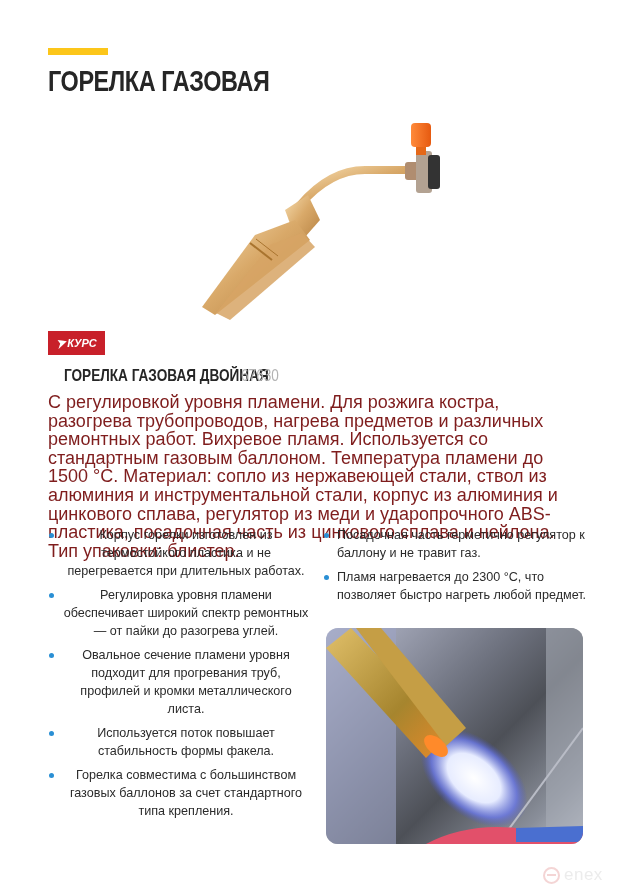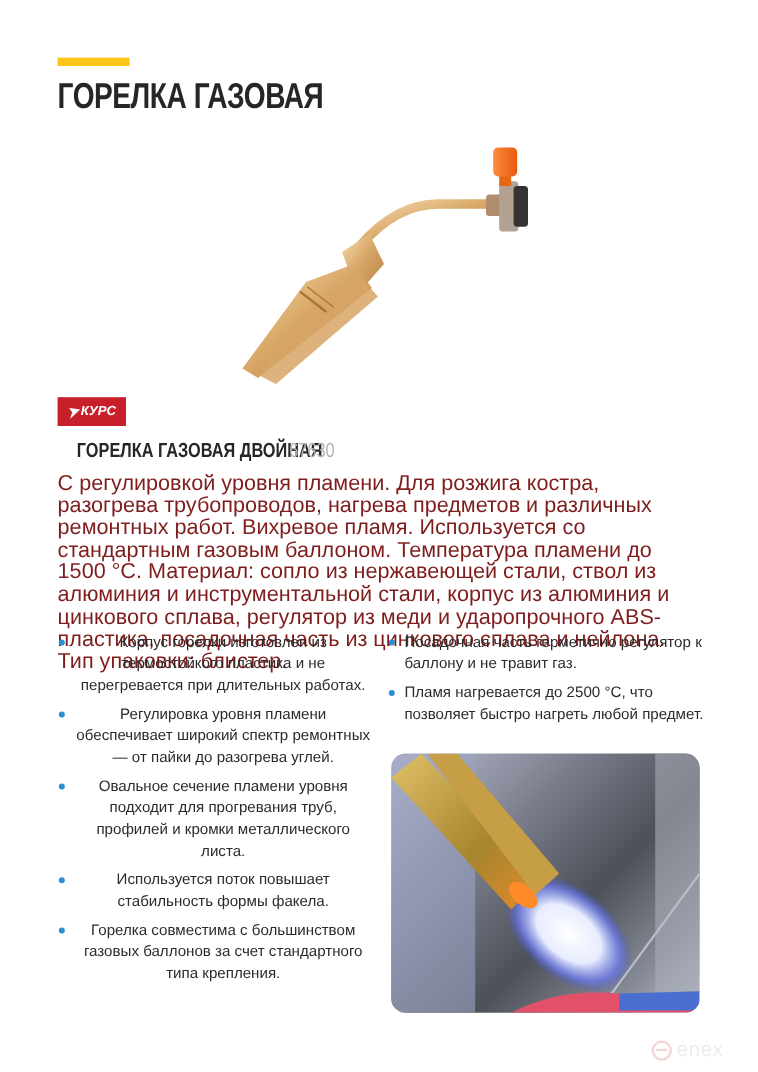--- a/index.html
+++ b/index.html
@@ -117,21 +117,21 @@
 <ul class="bullets bullets-left">
   <li><span class="dot"></span><span>Корпус горелки изготовлен из термостойкого пластика и не перегревается при длительных работах.</span></li>
   <li><span class="dot"></span><span>Регулировка уровня пламени обеспечивает широкий спектр ремонтных — от пайки до разогрева углей.</span></li>
   <li><span class="dot"></span><span>Овальное сечение пламени уровня подходит для прогревания труб, профилей и кромки металлического листа.</span></li>
   <li><span class="dot"></span><span>Используется поток повышает стабильность формы факела.</span></li>
   <li><span class="dot"></span><span>Горелка совместима с большинством газовых баллонов за счет стандартного типа крепления.</span></li>
 </ul>
 
 <ul class="bullets bullets-right">
   <li><span class="dot"></span><span>Посадочная часть герметично регулятор к баллону и не травит газ.</span></li>
-  <li><span class="dot"></span><span>Пламя нагревается до 2500 °C, что позволяет быстро нагреть любой предмет.</span></li>
+  <li><span class="dot"></span><span>Пламя нагревается до 2300 °C, что позволяет быстро нагреть любой предмет.</span></li>
 </ul>
 
 <div class="action-photo">
   <svg width="257" height="216" viewBox="0 0 257 216">
     <defs>
       <radialGradient id="flame" cx="0.5" cy="0.5" r="0.5">
         <stop offset="0" stop-color="#ffffff"></stop>
         <stop offset="0.5" stop-color="#e7ecff"></stop>
         <stop offset="0.8" stop-color="#6b79e8" stop-opacity="0.8"></stop>
         <stop offset="1" stop-color="#4a56c8" stop-opacity="0"></stop>

